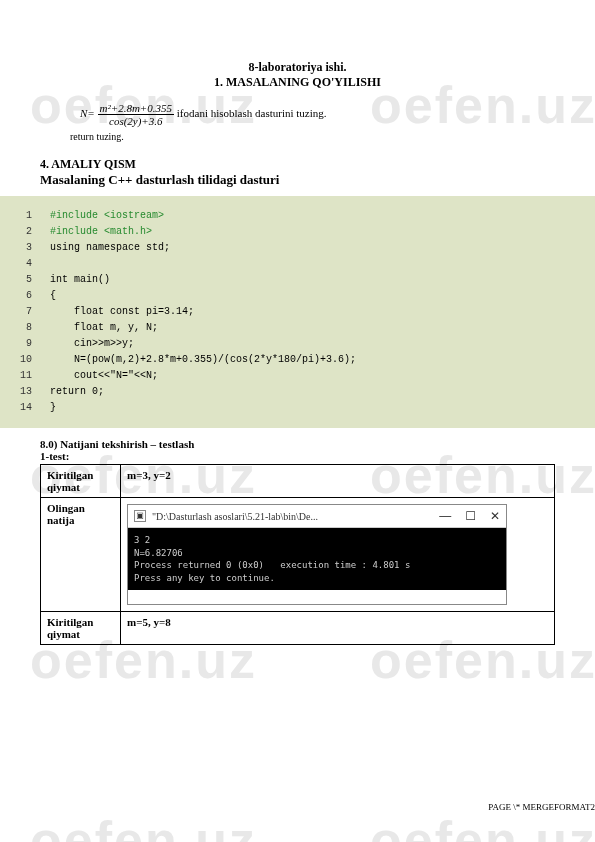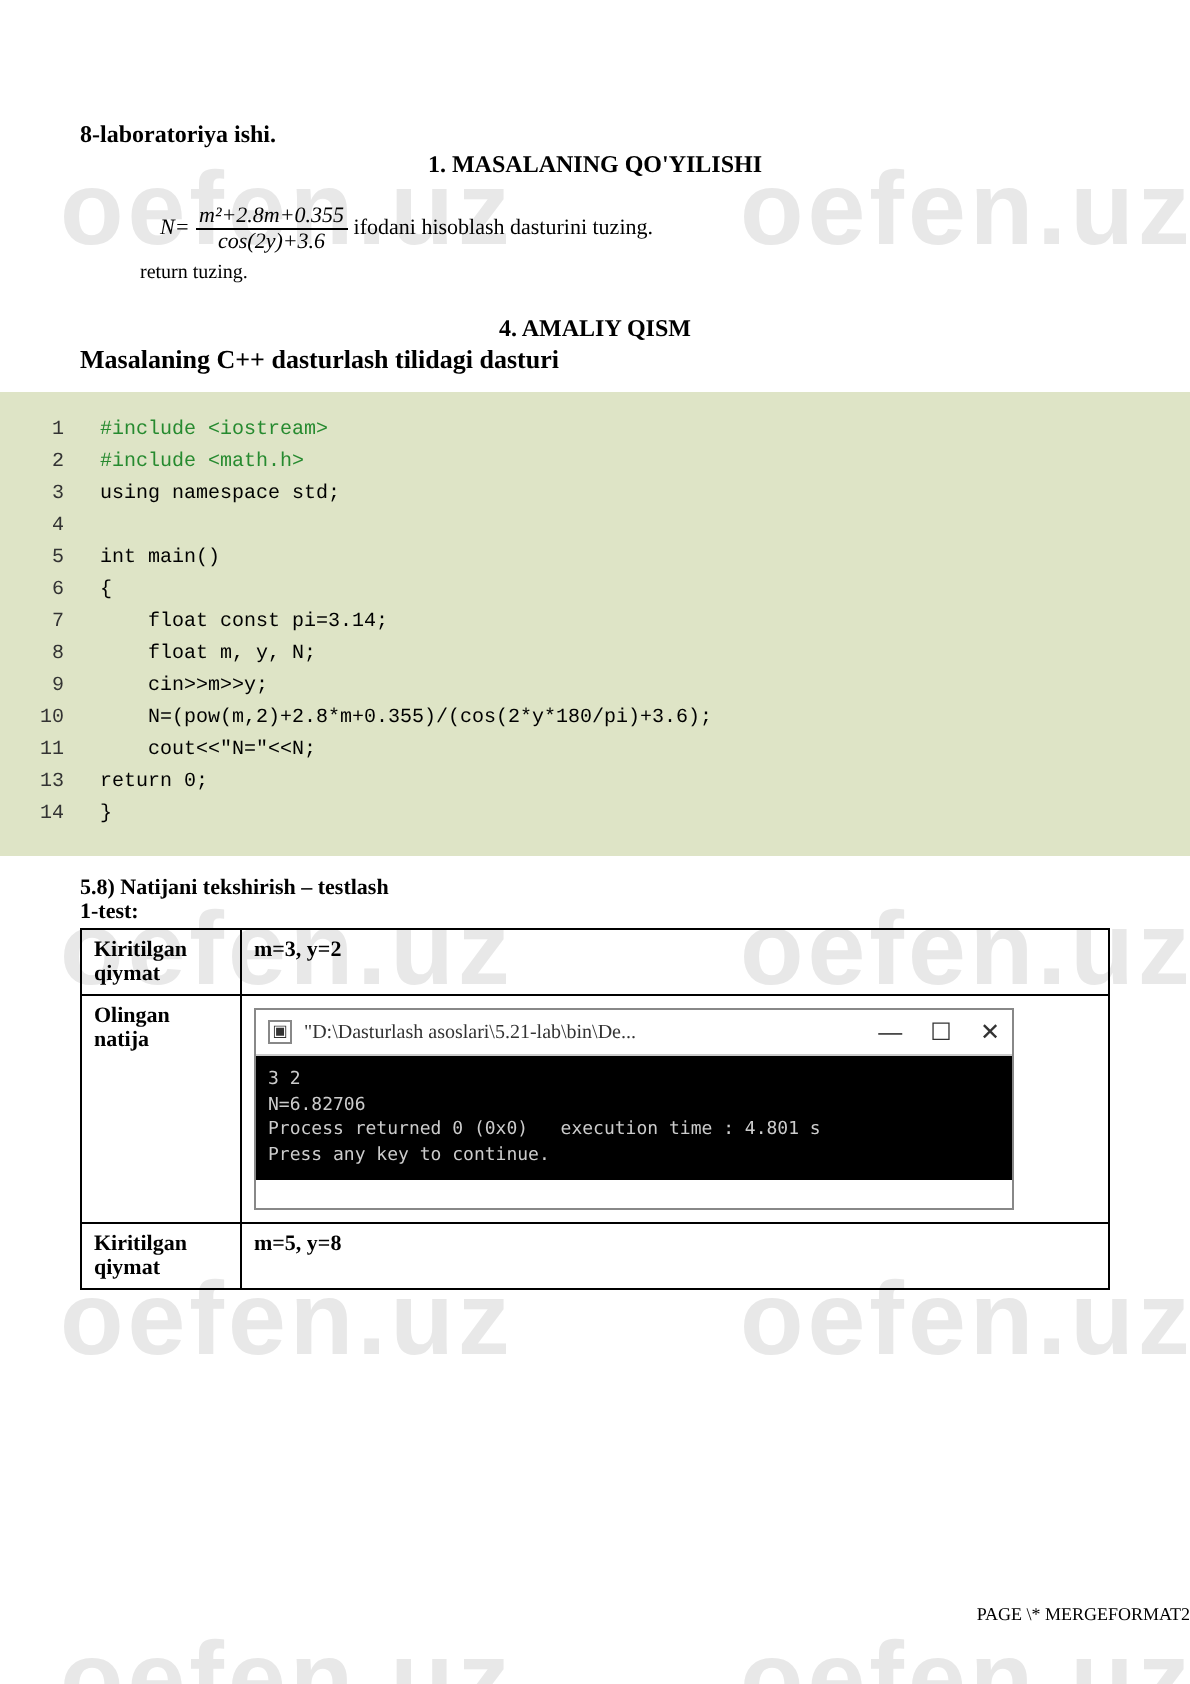--- a/index.html
+++ b/index.html
@@ -39,20 +39,21 @@
     .wm-9 { top: 810px; left: 30px; }
     .wm-10 { top: 810px; left: 370px; }
     
     .content {
       position: relative;
       z-index: 1;
       padding: 30px 40px;
     }
     
     .title-1 {
+      text-align: center;
       font-weight: bold;
       font-size: 12px;
       margin-top: 30px;
     }
     
     .title-2 {
       text-align: center;
       font-weight: bold;
       font-size: 12px;
       margin-bottom: 12px;
@@ -70,21 +71,20 @@
       font-size: 11px;
     }
     
     .sturini {
       font-size: 10px;
       margin-left: 30px;
       margin-bottom: 15px;
     }
     
     .section-title {
-      text-align: center;
       font-weight: bold;
       font-size: 12px;
     }
     
     .subsection {
       font-weight: bold;
       font-size: 13px;
       margin-bottom: 8px;
     }
     
@@ -293,21 +293,21 @@
         <span class="line-num">13</span>
         <span class="code-text">return 0;</span>
       </div>
     <div class="code-line">
         <span class="line-num">14</span>
         <span class="code-text">}</span>
       </div>
   </div>
 
   <div class="test-section">
-    <div class="test-title">5.8) Natijani tekshirish – testlash</div>
+    <div class="test-title">8.0) Natijani tekshirish – testlash</div>
     <div class="test-label">1-test:</div>
 
     <table class="test-table">
       <tbody>
           <tr>
         <td class="col1">Kiritilgan qiymat</td>
         <td class="val">m=3, y=2</td>
       </tr>
       <tr>
         <td class="col1" style="vertical-align:top;">Olingan natija</td>

